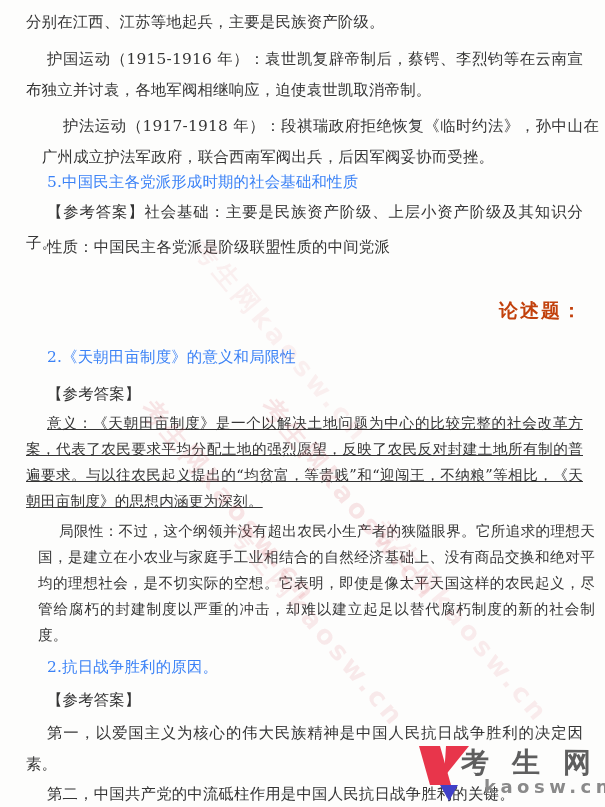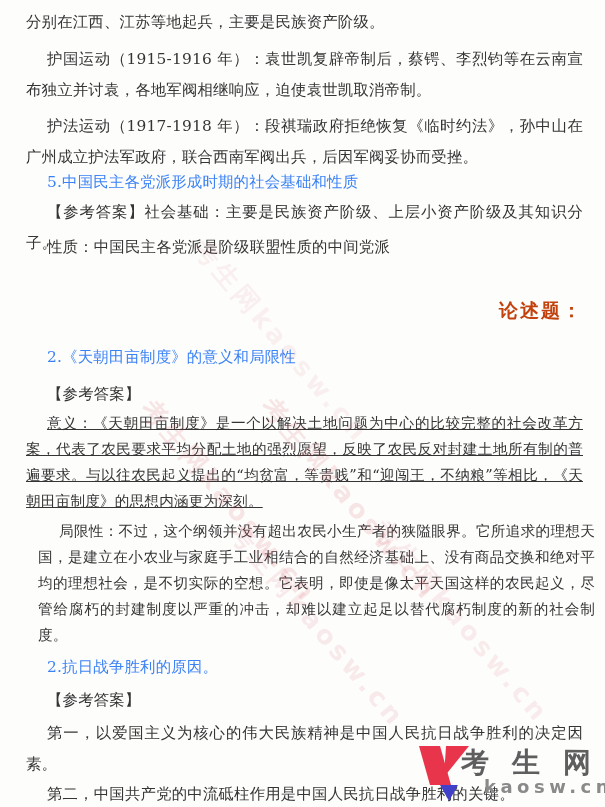--- a/index.html
+++ b/index.html
@@ -73,21 +73,21 @@
   <span class="diag" style="left:212px;top:232px;opacity:.55;">考生网kaosw.cn</span>
   <span class="diag" style="left:160px;top:392px;">考生网kaosw.cn</span>
   <span class="diag" style="left:280px;top:390px;">考生网kaosw.cn</span>
   <span class="diag" style="left:248px;top:516px;opacity:.8;">考生网kaosw.cn</span>
   <span class="diag" style="left:392px;top:512px;opacity:.7;">考生网kaosw.cn</span>
 
   <div class="line" style="top:7px;">分别在江西、江苏等地起兵，主要是民族资产阶级。</div>
 
   <div class="line indent" style="top:44px;">护国运动（1915-1916 年）：袁世凯复辟帝制后，蔡锷、李烈钧等在云南宣布独立并讨袁，各地军阀相继响应，迫使袁世凯取消帝制。</div>
 
-  <div class="line indent" style="top:111px;">护法运动（1917-1918 年）：段祺瑞政府拒绝恢复《临时约法》，孙中山在广州成立护法军政府，联合西南军阀出兵，后因军阀妥协而受挫。</div>
+  <div class="line indent" style="top:111px;margin-left:16px;">护法运动（1917-1918 年）：段祺瑞政府拒绝恢复《临时约法》，孙中山在广州成立护法军政府，联合西南军阀出兵，后因军阀妥协而受挫。</div>
 
   <div class="line blue indent" style="top:167px;">5.中国民主各党派形成时期的社会基础和性质</div>
 
   <div class="line indent" style="top:232px;">性质：中国民主各党派是阶级联盟性质的中间党派</div>
 
   <div class="line indent" style="top:197px;">【参考答案】社会基础：主要是民族资产阶级、上层小资产阶级及其知识分子。</div>
 
   <div class="line section-title" style="top:295px;">论述题：</div>
 
   <div class="line blue indent" style="top:342px;">2.《天朝田亩制度》的意义和局限性</div>

